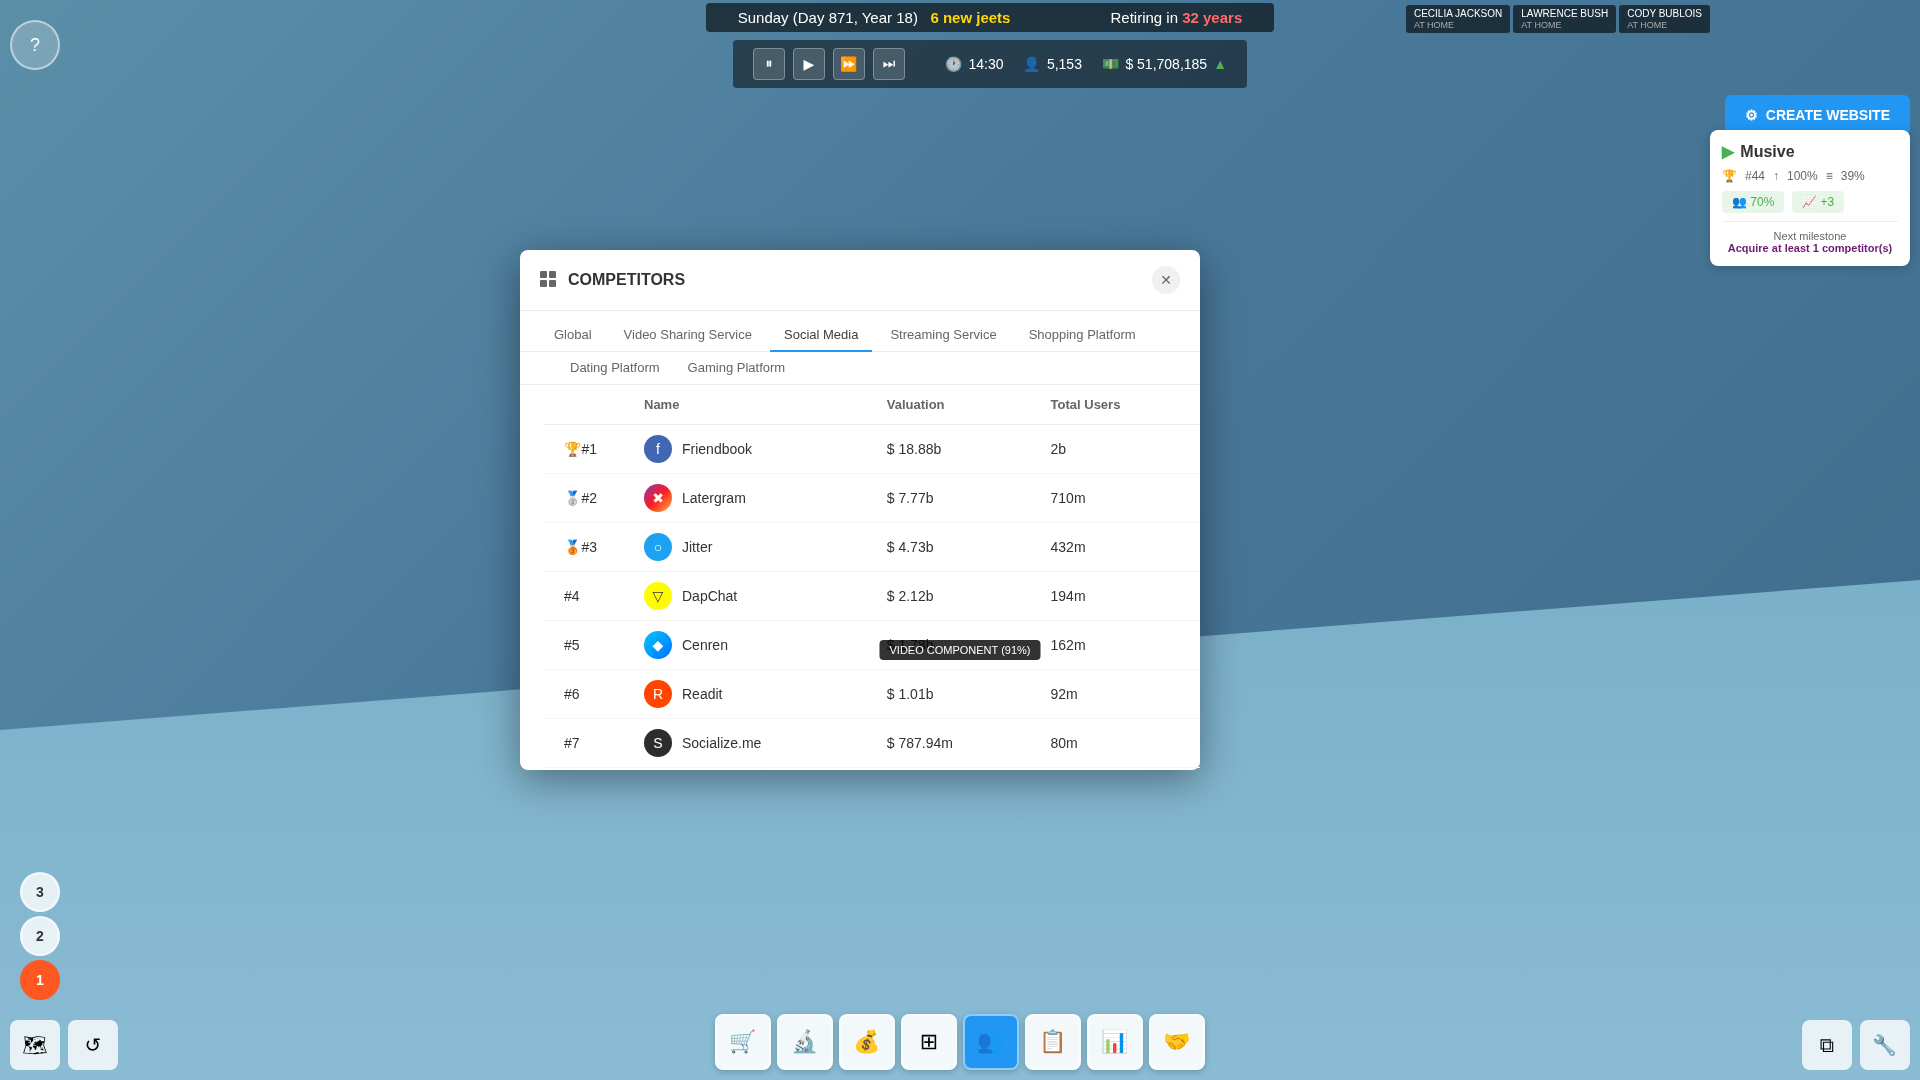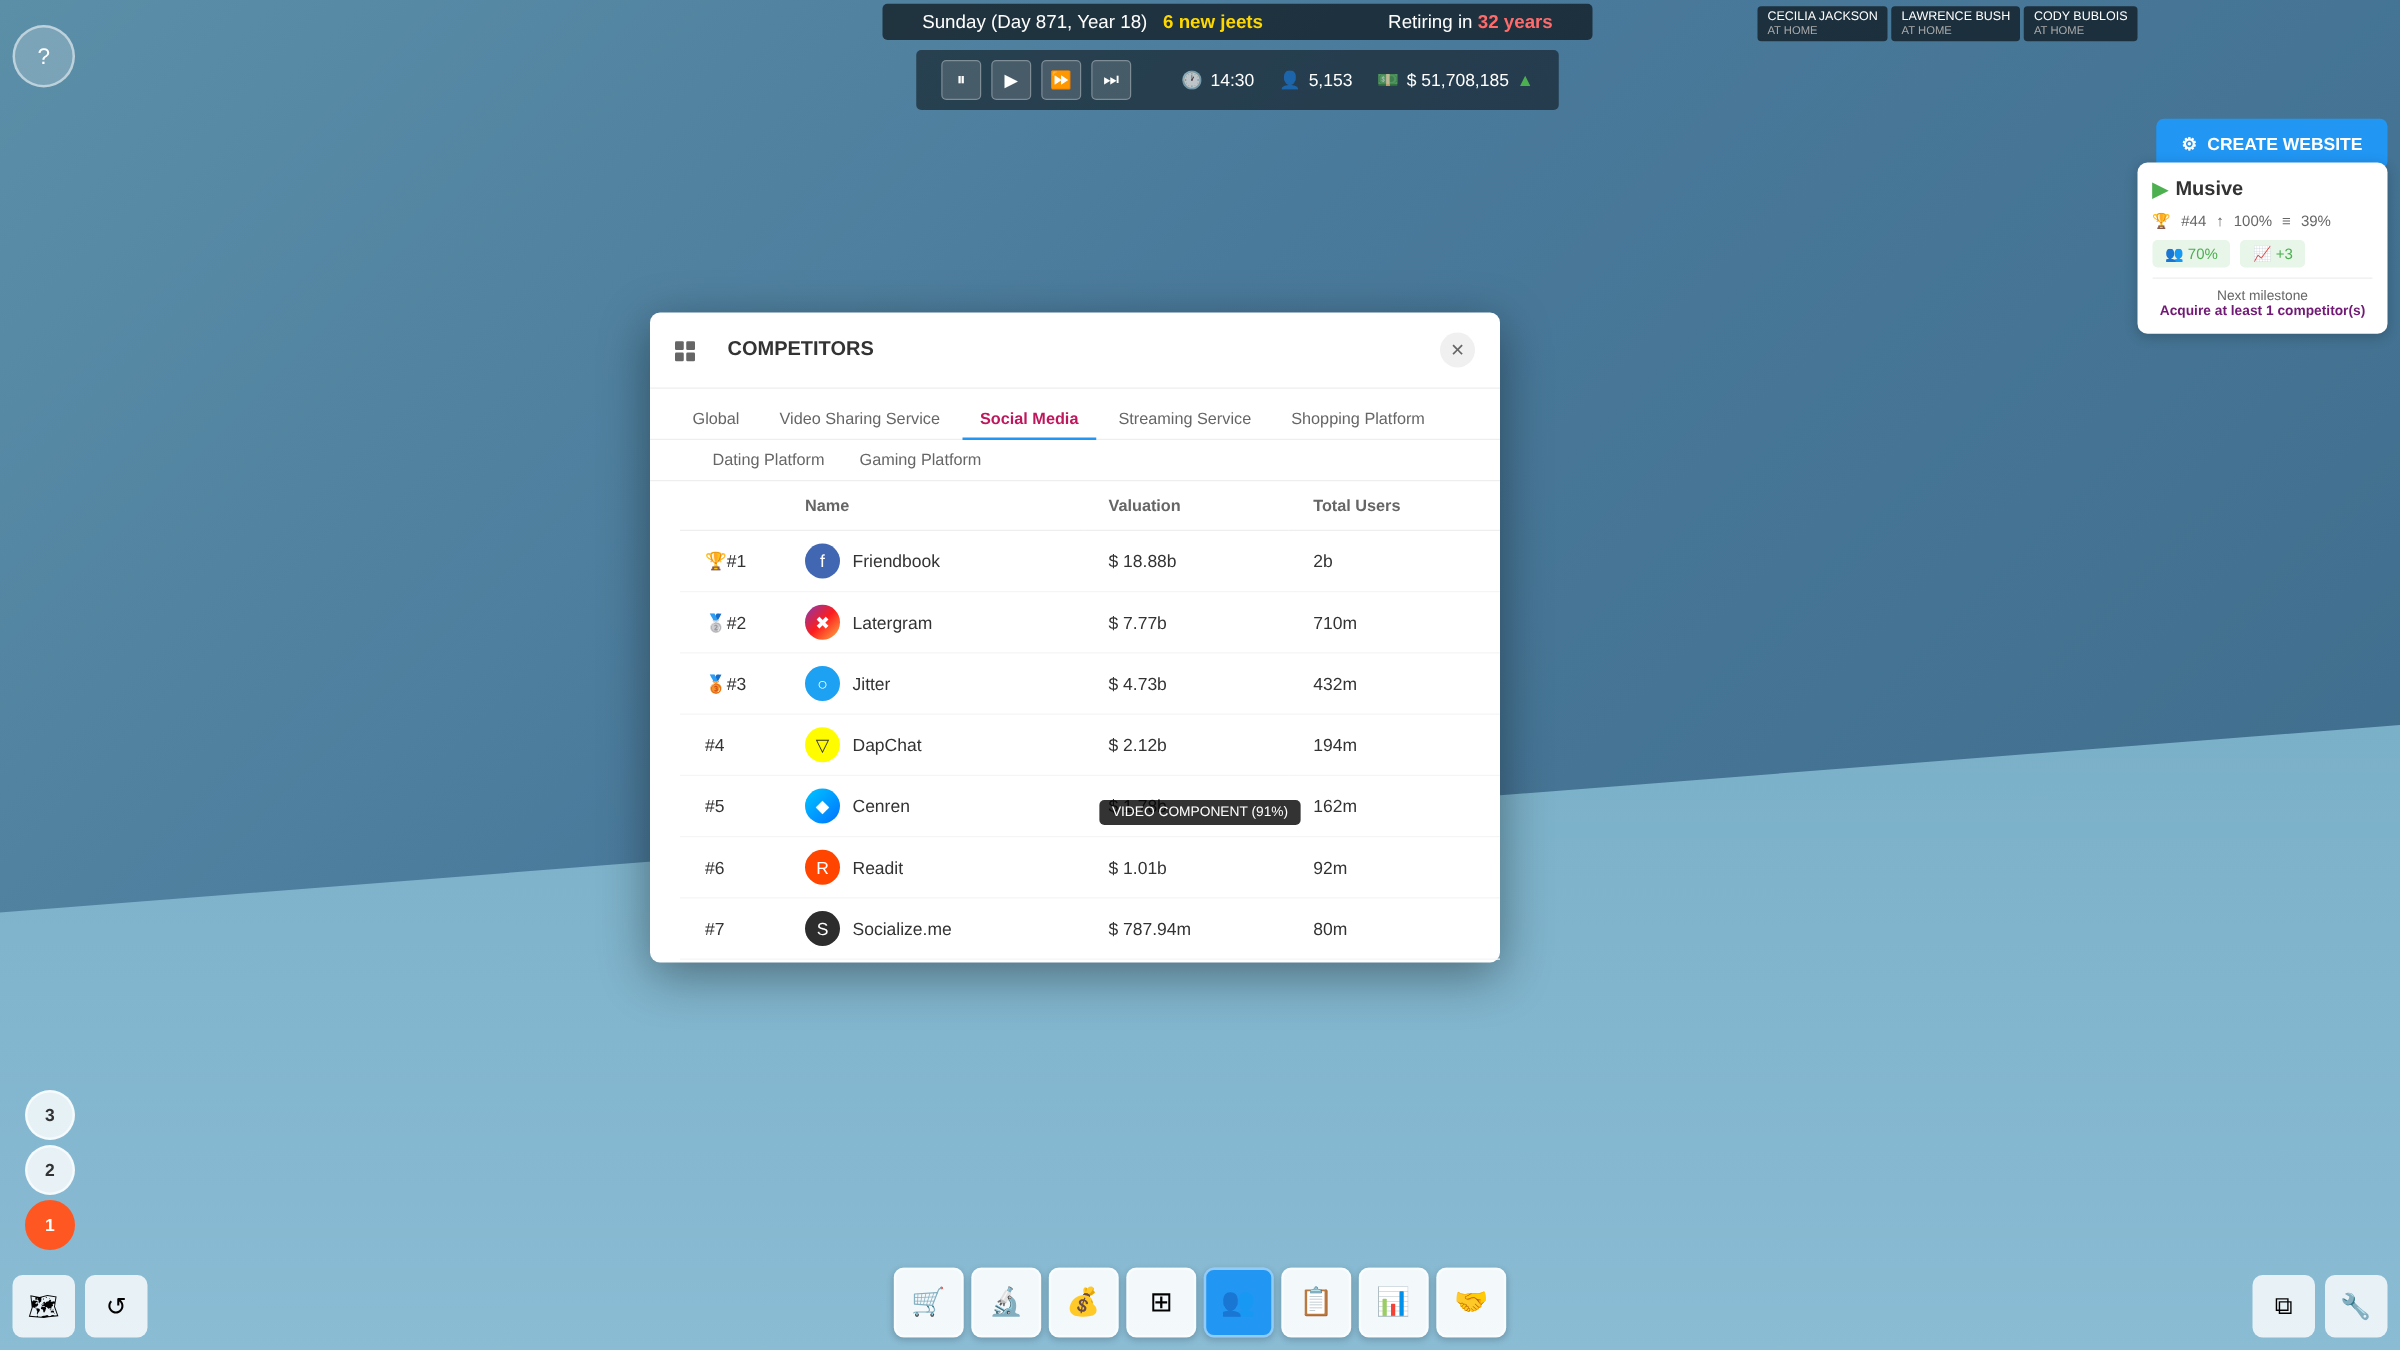--- a/index.html
+++ b/index.html
@@ -236,22 +236,22 @@
     .modal-header {
       display: flex;
       align-items: center;
       justify-content: space-between;
       padding: 16px 20px;
       border-bottom: 1px solid #eee;
     }
 
     .modal-title {
       display: flex;
-      align-items: flex-end;
-      gap: 26px;
+      align-items: flex-start;
+      gap: 12px;
       font-weight: bold;
       font-size: 16px;
       color: #333;
     }
 
     .modal-close {
       width: 28px;
       height: 28px;
       border-radius: 50%;
       background: #f0f0f0;
@@ -275,23 +275,23 @@
     .modal-tab {
       padding: 8px 14px;
       font-size: 13px;
       color: #666;
       cursor: pointer;
       border-bottom: 2px solid transparent;
       margin-bottom: -1px;
     }
 
     .modal-tab.active {
-      color: #be185d;
+      color: #404040;
       border-bottom-color: #2196F3;
-      font-weight: 700;
+      font-weight: 400;
     }
 
     .modal-body {
       overflow-y: auto;
       flex: 1;
       margin-left: 24px;
     }
 
     .competitors-table {
       width: 100%;

